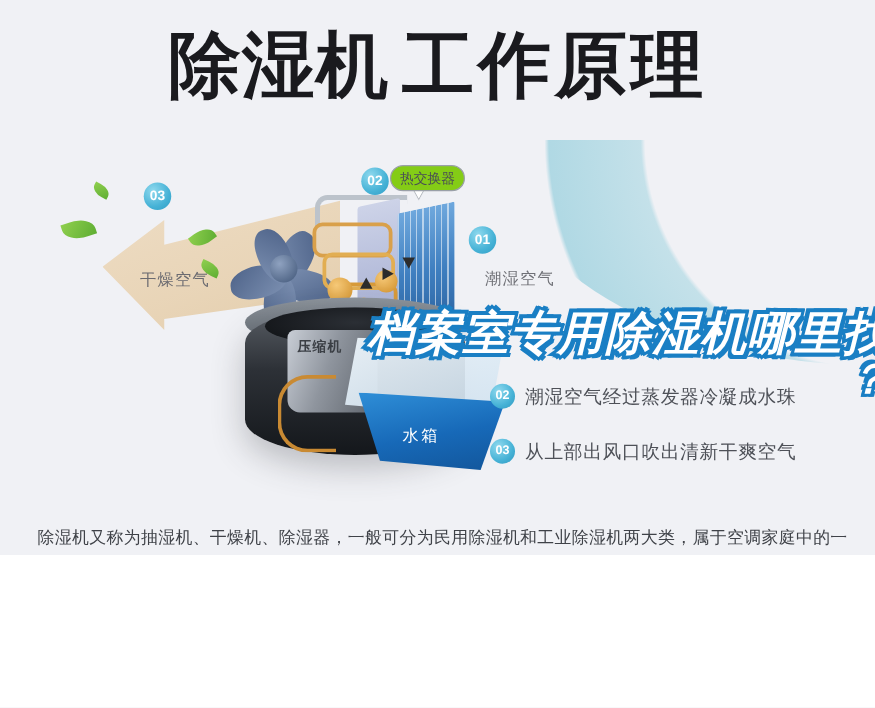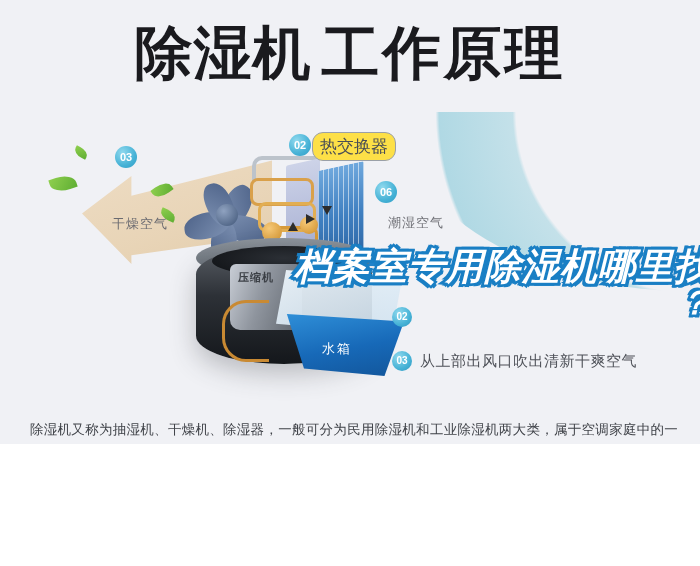--- a/index.html
+++ b/index.html
@@ -322,22 +322,22 @@
   .badge-02 { left: 289px; top: 16px; }
   .badge-01 { left: 375px; top: 63px; }
 
   .tag-box {
     position: absolute;
     left: 312px;
     top: 14px;
     padding: 2px 7px;
     border: 1px solid #9aa0a8;
     border-radius: 11px;
-    background: #fde047;
-    font-size: 17px;
+    background: #84cc16;
+    font-size: 11px;
     color: #4a4e55;
     white-space: nowrap;
   }
   .tag-tail {
     position: absolute;
     left: 330px;
     top: 32px;
     width: 0; height: 0;
     border-style: solid;
     border-width: 9px 5px 0 5px;
@@ -483,26 +483,27 @@
 
     <div class="tank-glass"></div>
     <div class="tank-water"></div>
     <div class="tank-label">水箱</div>
 
     <div class="tag-tail"></div>
     <div class="tag-box">热交换器</div>
 
     <div class="badge badge-03">03</div>
     <div class="badge badge-02">02</div>
-    <div class="badge badge-01">06</div>
+    <div class="badge badge-01">01</div>
   </div>
 
   <div class="steps">
     <div class="step-row">
       <div class="step-badge">02</div>
+      <div class="step-text">潮湿空气经过蒸发器冷凝成水珠</div>
     </div>
     <div class="step-row">
       <div class="step-badge">03</div>
       <div class="step-text">从上部出风口吹出清新干爽空气</div>
     </div>
   </div>
 
   <div class="overlay-headline">
     <span class="overlay-line">档案室专用除湿机哪里找</span>
     <span class="overlay-line q">？</span>

